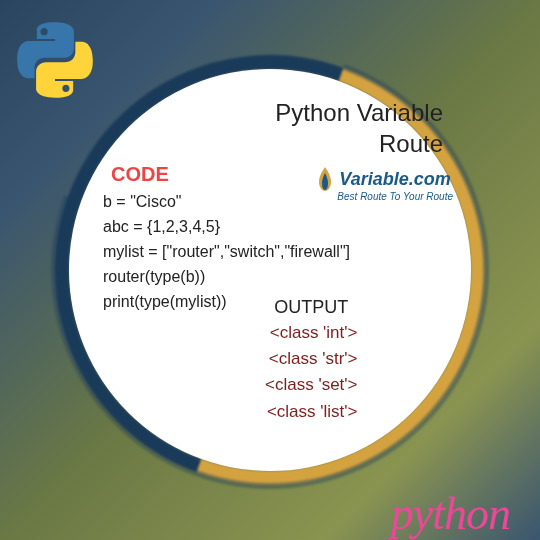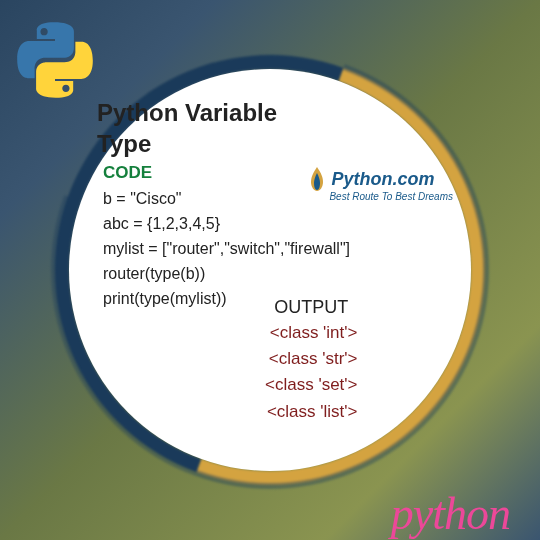--- a/index.html
+++ b/index.html
@@ -49,33 +49,33 @@
       position: absolute;
       top: 14px;
       left: 14px;
       right: 14px;
       bottom: 14px;
       background: #ffffff;
       border-radius: 50%;
       padding: 20px 28px;
     }
     .title {
-      text-align: left;
+      text-align: right;
       font-size: 24px;
-      font-weight: bold;
+      font-weight: normal;
       color: #222;
       margin-top: 8px;
       line-height: 1.3;
     }
     .code-heading {
       font-weight: bold;
-      font-size: 17px;
+      font-size: 20px;
       margin-top: 4px;
-      margin-left: 6px;
-      color: #15803d;
+      margin-left: 14px;
+      color: #ef4444;
     }
     .code-lines {
       font-size: 16px;
       color: #222;
       margin-left: 6px;
       margin-top: 4px;
       line-height: 1.55;
     }
     .output-block {
       position: absolute;
@@ -136,21 +136,21 @@
     <path fill="#3776ab" d="M54 3c-26 0-24 11-24 11v12h25v3H20s-17-2-17 25 15 26 15 26h9V67s-1-15 15-15h25s14 0 14-14V16s2-13-27-13zM40 11c3 0 5 2 5 5s-2 5-5 5-5-2-5-5 2-5 5-5z"></path>
     <path fill="#ffd43b" d="M56 107c26 0 24-11 24-11V84H55v-3h35s17 2 17-25-15-26-15-26h-9v13s1 15-15 15H43s-14 0-14 14v22s-2 13 27 13zm14-8c-3 0-5-2-5-5s2-5 5-5 5 2 5 5-2 5-5 5z"></path>
   </svg>
 </div>
 
 <div class="circle-wrapper">
   <div class="brush-ring"></div>
   <div class="white-circle">
     <div class="title">
       <span>Python Variable</span><br>
-      <span>Type</span>
+      <span>Route</span>
     </div>
     <div class="code-heading">CODE</div>
     <div class="code-lines">
       <span class="code-line">b = "Cisco"</span>
       <span class="code-line">abc = {1,2,3,4,5}</span>
       <span class="code-line">mylist = ["router","switch","firewall"]</span>
       <span class="code-line">router(type(b))</span>
       <span class="code-line">print(type(mylist))</span>
     </div>
 
@@ -165,20 +165,20 @@
     </div>
 
     <div class="brand">
       <div class="brand-row">
         <span class="flame-icon">
           <svg viewBox="0 0 20 24">
             <path fill="#d4a340" d="M10 0 C6 6 4 10 4 15 C4 20 7 24 10 24 C13 24 16 20 16 15 C16 10 14 6 10 0 Z"></path>
             <path fill="#1a5a8a" d="M10 6 C8 10 7 13 7 16 C7 20 8 23 10 23 C12 23 13 20 13 16 C13 13 12 10 10 6 Z"></path>
           </svg>
         </span>
-        <span class="brand-name">Python.com</span>
+        <span class="brand-name">Variable.com</span>
       </div>
-      <div class="brand-tagline">Best Route To Best Dreams</div>
+      <div class="brand-tagline">Best Route To Your Route</div>
     </div>
   </div>
 </div>
 
 <div class="footer-logo">python</div>
 
 </body></html>

